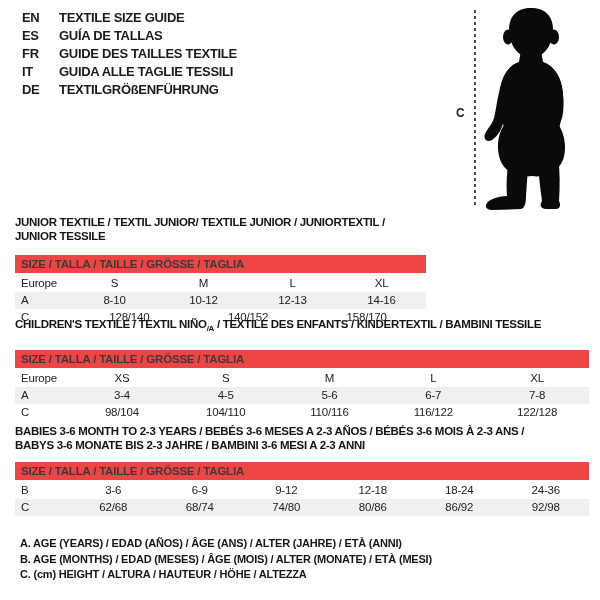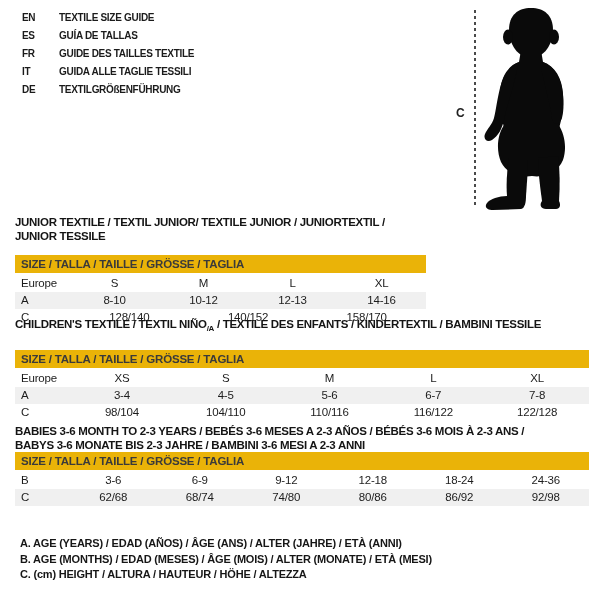--- a/index.html
+++ b/index.html
@@ -4,40 +4,40 @@
 <style>
   html,body{margin:0;padding:0;}
   body{
     width:600px;height:600px;position:relative;background:#ffffff;
     font-family:"Liberation Sans","DejaVu Sans",sans-serif;
     color:#1b1b1b;overflow:hidden;
   }
   
   .lang-block{position:absolute;left:22px;top:9px;}
   .lang-row{display:flex;height:18px;line-height:18px;
-    font-size:10px;font-weight:bold;letter-spacing:-0.3px;}
+    font-size:13px;font-weight:bold;letter-spacing:-0.3px;}
   .lang-code{width:37px;}
   
   .measure-line{position:absolute;left:474px;top:10px;width:2px;height:196px;
     background:repeating-linear-gradient(to bottom,#4a4a4a 0 3px,transparent 3px 6px);}
   .measure-label{position:absolute;left:456px;top:106px;font-size:12px;
     font-weight:bold;color:#222;}
   .baby-figure{position:absolute;left:483px;top:6px;}
   
   .size-table{position:absolute;left:15px;}
   .t1{top:215px;width:411px;}
   .t2{top:317px;width:574px;}
   .t3{top:424px;width:574px;}
   .tbl-title{margin:0;font-size:11.5px;font-weight:bold;letter-spacing:-0.3px;
     line-height:14px;color:#141414;}
   .t1 .tbl-title{margin-bottom:12px;}
   .t2 .tbl-title{margin-bottom:14px;}
-  .t3 .tbl-title{}
+  .t3 .tbl-title{margin-bottom:10px;}
   .tbl-title sub{font-size:8px;}
-  .bar{height:18px;line-height:18px;background:#eab308;color:#3a3a3a;
+  .bar{height:18px;line-height:18px;background:#ef4444;color:#3a3a3a;
     font-size:11.5px;font-weight:bold;letter-spacing:-0.2px;
     padding-left:6px;margin-bottom:2px;}
   .row{display:flex;height:17px;line-height:17px;font-size:11.5px;
     letter-spacing:-0.2px;color:#1c1c1c;}
   .row.shaded{background:#f0f0f0;}
   .lab{width:55px;padding-left:6px;box-sizing:border-box;}
   .cell{flex:1;text-align:center;}
   
   .notes{position:absolute;left:20px;top:536px;}
   .note-line{font-size:11px;font-weight:bold;letter-spacing:-0.2px;

